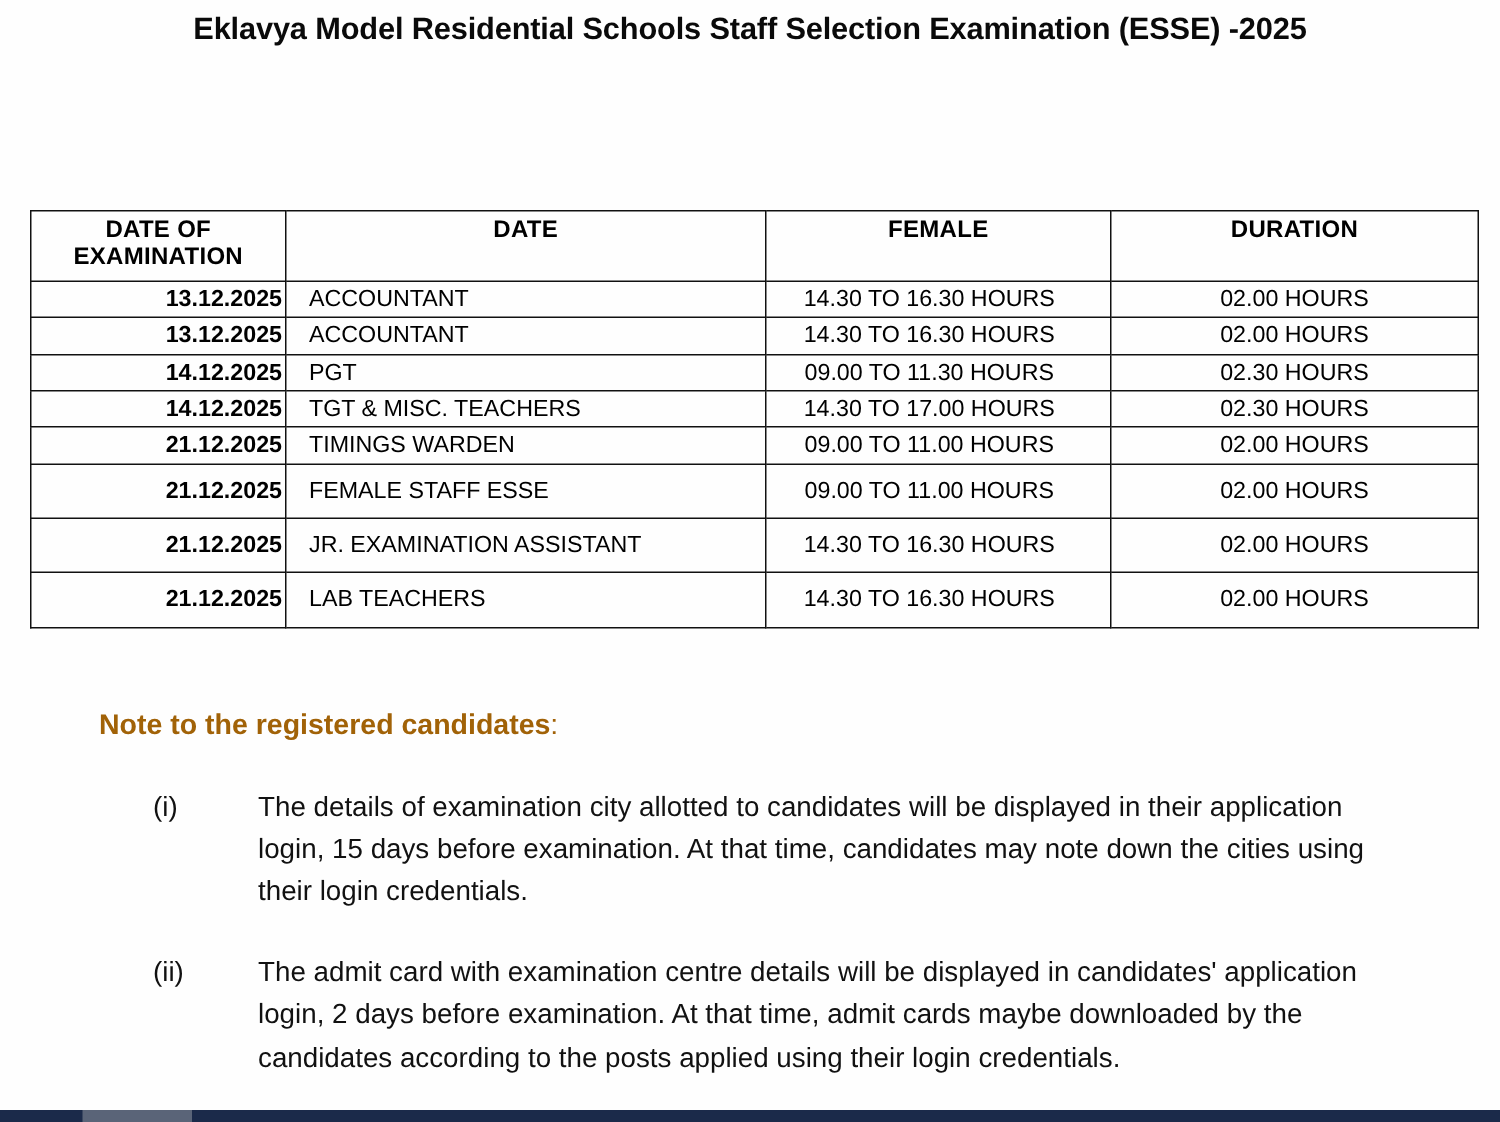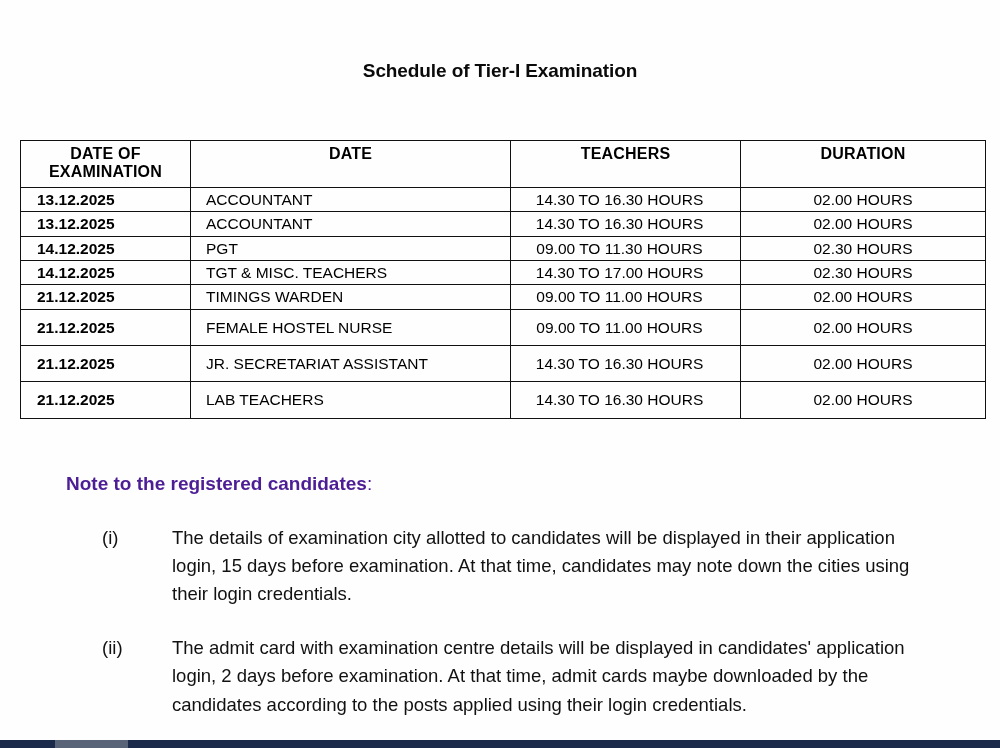--- a/index.html
+++ b/index.html
@@ -81,23 +81,23 @@
   th.h-date {
     padding: 4px 2px 6px 2px;
     line-height: 1.22;
   }
   th.h-post, th.h-time, th.h-dur {
     padding: 4px 2px 6px 2px;
     vertical-align: top;
   }
 
   td.d-date {
-    text-align: left;
-    font-weight: bold;
-    padding: 3px 16px;
+    text-align: right;
+    font-weight: bold;
+    padding: 3px 2px;
   }
   td.d-post {
     text-align: left;
     padding: 3px 2px 3px 15px;
   }
   td.d-time {
     text-align: center;
     padding: 3px 14px 3px 2px;
     margin-top: 42px;
   }
@@ -107,21 +107,21 @@
   }
   tr.tall td { padding-top: 9px; padding-bottom: 9px; }
 
   
   .note-heading {
     position: absolute;
     left: 66px;
     top: 473px;
     font-size: 19px;
     font-weight: bold;
-    color: #4c1d95;
+    color: #a16207;
   }
   .note-heading .colon { font-weight: normal; }
 
   .note-list {
     position: absolute;
     left: 100px;
     top: 524px;
     width: 840px;
   }
   .note-item {
@@ -161,39 +161,39 @@
     width: 73px;
     height: 8px;
     background: #5a6478;
   }
 </style>
 </head>
 <body>
 
 <div class="page">
 
-
-  <div class="doc-subtitle">Schedule of Tier-I Examination</div>
+  <div class="doc-title">Eklavya Model Residential Schools Staff Selection Examination (ESSE) -2025</div>
+
 
   <div class="sched-wrap">
     <table class="sched">
       <colgroup>
         <col class="c-date">
         <col class="c-post">
         <col class="c-time">
         <col class="c-dur">
       </colgroup>
       <thead>
         <tr>
           <th class="h-date">
             <div>DATE OF</div>
             <div>EXAMINATION</div>
           </th>
           <th class="h-post">DATE</th>
-          <th class="h-time">TEACHERS</th>
+          <th class="h-time">FEMALE</th>
           <th class="h-dur">DURATION</th>
         </tr>
       </thead>
       <tbody>
         <tr>
           <td class="d-date">13.12.2025</td>
           <td class="d-post">ACCOUNTANT</td>
           <td class="d-time">14.30 TO 16.30 HOURS</td>
           <td class="d-dur">02.00 HOURS</td>
         </tr>
@@ -216,27 +216,27 @@
           <td class="d-dur">02.30 HOURS</td>
         </tr>
         <tr>
           <td class="d-date">21.12.2025</td>
           <td class="d-post">TIMINGS WARDEN</td>
           <td class="d-time">09.00 TO 11.00 HOURS</td>
           <td class="d-dur">02.00 HOURS</td>
         </tr>
         <tr class="tall">
           <td class="d-date">21.12.2025</td>
-          <td class="d-post">FEMALE HOSTEL NURSE</td>
+          <td class="d-post">FEMALE STAFF ESSE</td>
           <td class="d-time">09.00 TO 11.00 HOURS</td>
           <td class="d-dur">02.00 HOURS</td>
         </tr>
         <tr class="tall">
           <td class="d-date">21.12.2025</td>
-          <td class="d-post">JR. SECRETARIAT ASSISTANT</td>
+          <td class="d-post">JR. EXAMINATION ASSISTANT</td>
           <td class="d-time">14.30 TO 16.30 HOURS</td>
           <td class="d-dur">02.00 HOURS</td>
         </tr>
         <tr class="tall">
           <td class="d-date">21.12.2025</td>
           <td class="d-post">LAB TEACHERS</td>
           <td class="d-time">14.30 TO 16.30 HOURS</td>
           <td class="d-dur">02.00 HOURS</td>
         </tr>
       </tbody>

